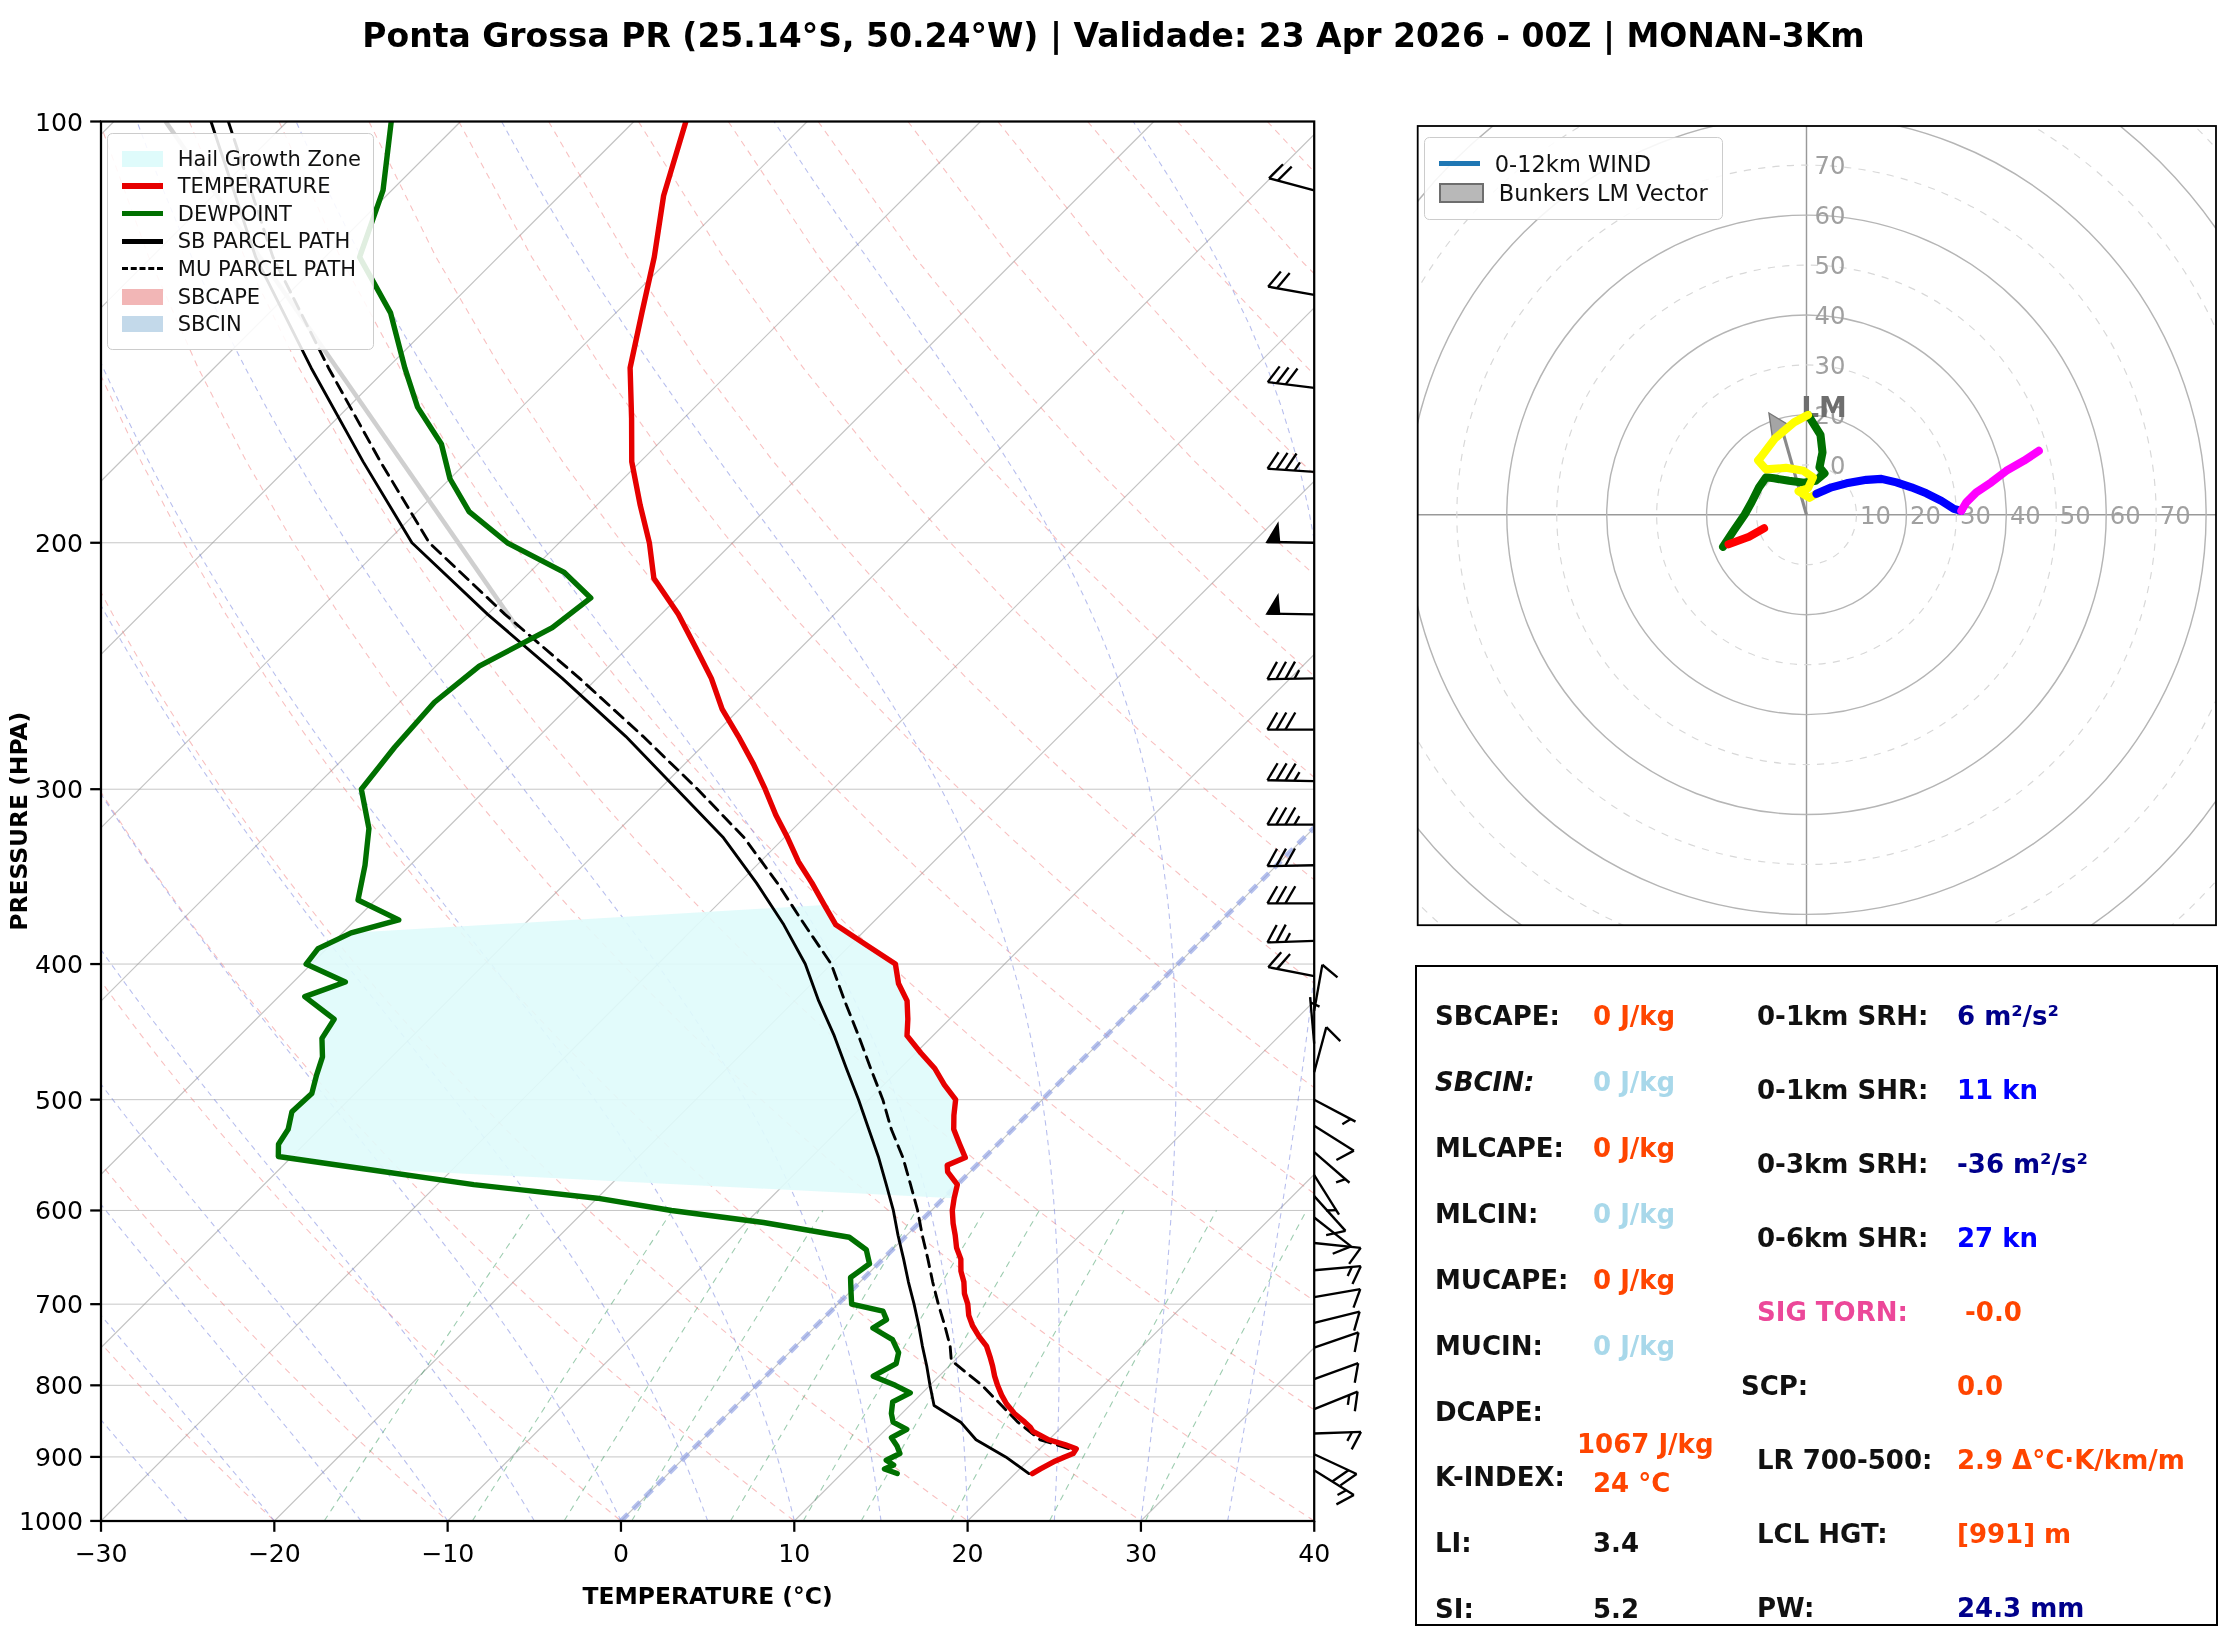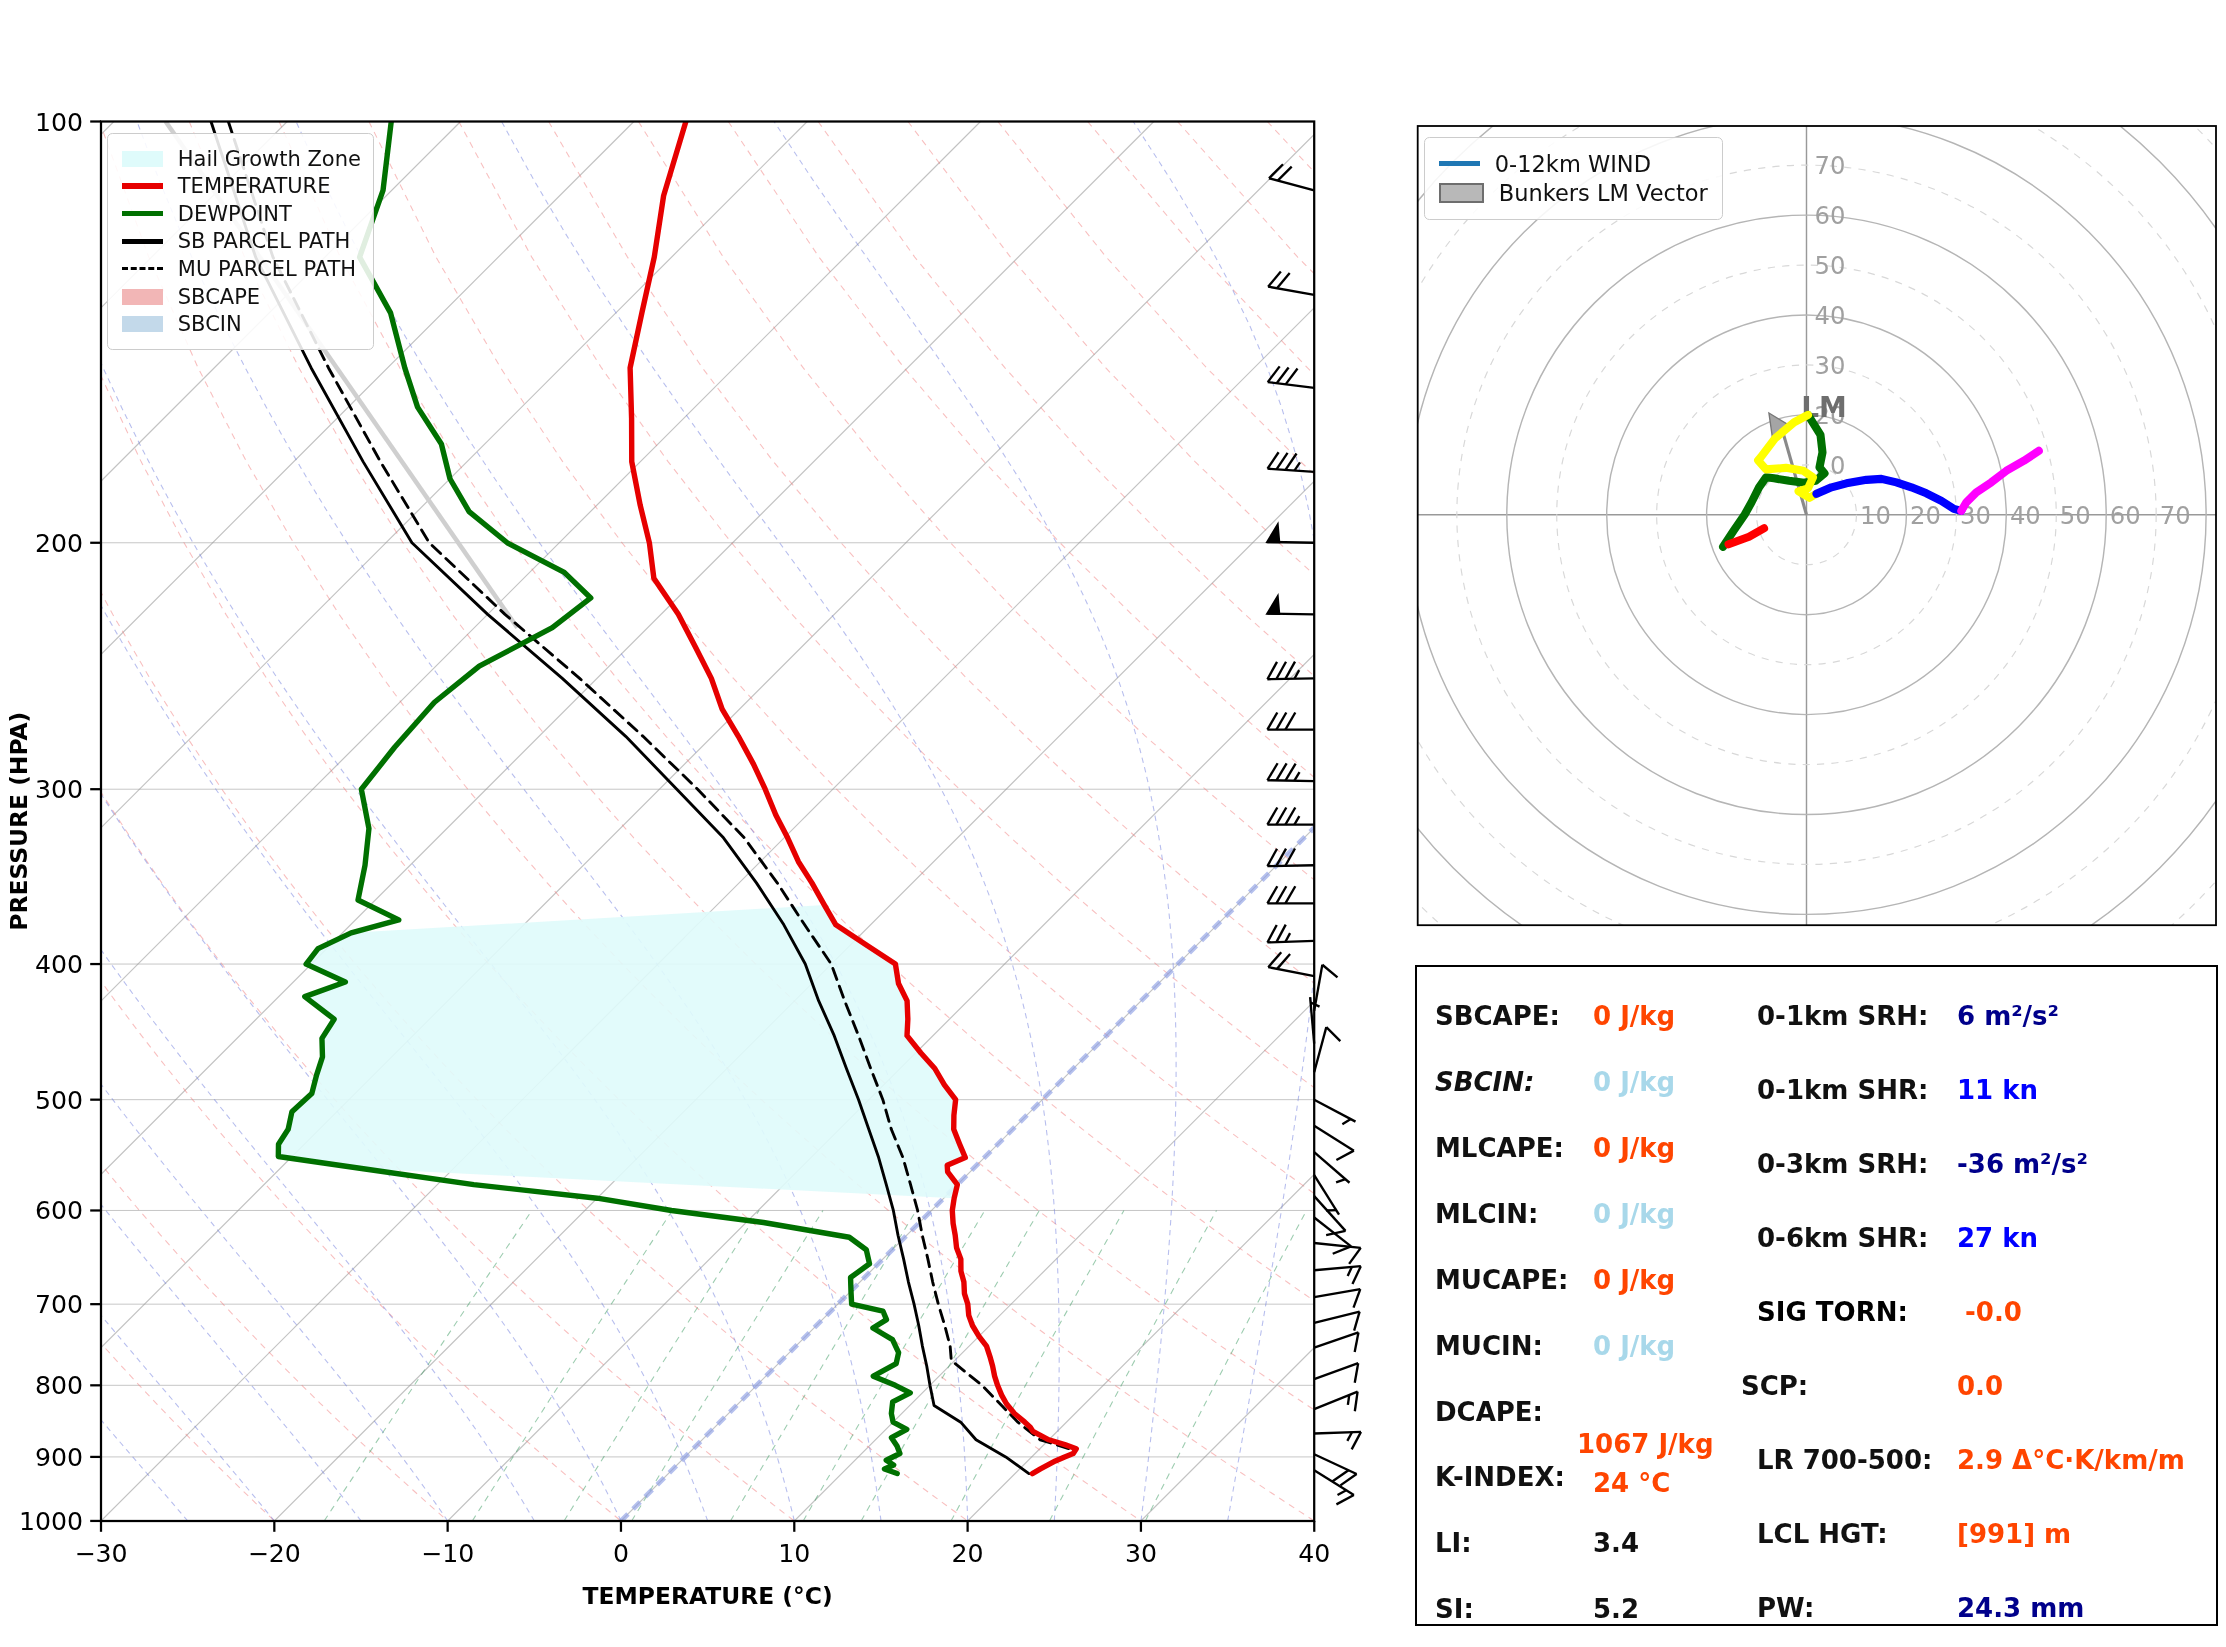--- a/index.html
+++ b/index.html
@@ -15,20 +15,21 @@
   .legend .lab{font-size:21px;color:#111;white-space:nowrap;}
   .hodo-legend .lab{font-size:22.5px;}
   .indices{position:absolute;left:1415px;top:965px;width:799px;height:657px;
            border:2.3px solid #000;background:#fff;z-index:4;}
   .idx{position:absolute;font-size:26px;font-weight:bold;white-space:nowrap;}
 </style>
 </head>
 <body>
 
 <div class="canvas">
+  <div class="title">Ponta Grossa PR (25.14°S, 50.24°W) | Validade: 23 Apr 2026 - 00Z | MONAN-3Km</div>
   <svg class="layer" id="main-svg" width="2227" height="1647" viewBox="0 0 2474 1830">
       <clipPath id="skclip">
         <rect x="112" y="135" width="1348" height="1555"></rect>
       </clipPath>
       <clipPath id="hoclip">
         <rect x="1575" y="140" width="887" height="888"></rect>
       </clipPath>
       <g clip-path="url(#skclip)">
         <line x1="112" y1="135" x2="1460" y2="135" stroke="#b2b2b2" stroke-width="1.1" opacity="0.75"></line>
         <line x1="112" y1="603.082291032131" x2="1460" y2="603.082291032131" stroke="#b2b2b2" stroke-width="1.1" opacity="0.75"></line>
@@ -422,21 +423,21 @@
       <div class="idx" style="left:18px;top:627px;color:#111;">SI:</div>
       <div class="idx" style="left:176px;top:627px;color:#111111;">5.2</div>
       <div class="idx" style="left:340px;top:34px;color:#111;">0-1km SRH:</div>
       <div class="idx" style="left:540px;top:34px;color:#00008B;">6 m²/s²</div>
       <div class="idx" style="left:340px;top:108px;color:#111;">0-1km SHR:</div>
       <div class="idx" style="left:540px;top:108px;color:#0000FF;">11 kn</div>
       <div class="idx" style="left:340px;top:182px;color:#111;">0-3km SRH:</div>
       <div class="idx" style="left:540px;top:182px;color:#00008B;">-36 m²/s²</div>
       <div class="idx" style="left:340px;top:256px;color:#111;">0-6km SHR:</div>
       <div class="idx" style="left:540px;top:256px;color:#0000FF;">27 kn</div>
-      <div class="idx" style="left:340px;top:330px;color:#000000;">SIG TORN:</div>
+      <div class="idx" style="left:340px;top:330px;color:#ec4899;">SIG TORN:</div>
       <div class="idx" style="left:540px;top:330px;color:#FF4500;margin-left:8px;">-0.0</div>
       <div class="idx" style="left:324px;top:404px;color:#111;">SCP:</div>
       <div class="idx" style="left:540px;top:404px;color:#FF4500;">0.0</div>
       <div class="idx" style="left:340px;top:478px;color:#111;">LR 700-500:</div>
       <div class="idx" style="left:540px;top:478px;color:#FF4500;">2.9 Δ°C·K/km/m</div>
       <div class="idx" style="left:340px;top:552px;color:#111;">LCL HGT:</div>
       <div class="idx" style="left:540px;top:552px;color:#FF4500;">[991] m</div>
       <div class="idx" style="left:340px;top:626px;color:#111;">PW:</div>
       <div class="idx" style="left:540px;top:626px;color:#00008B;">24.3 mm</div>
     </div>

